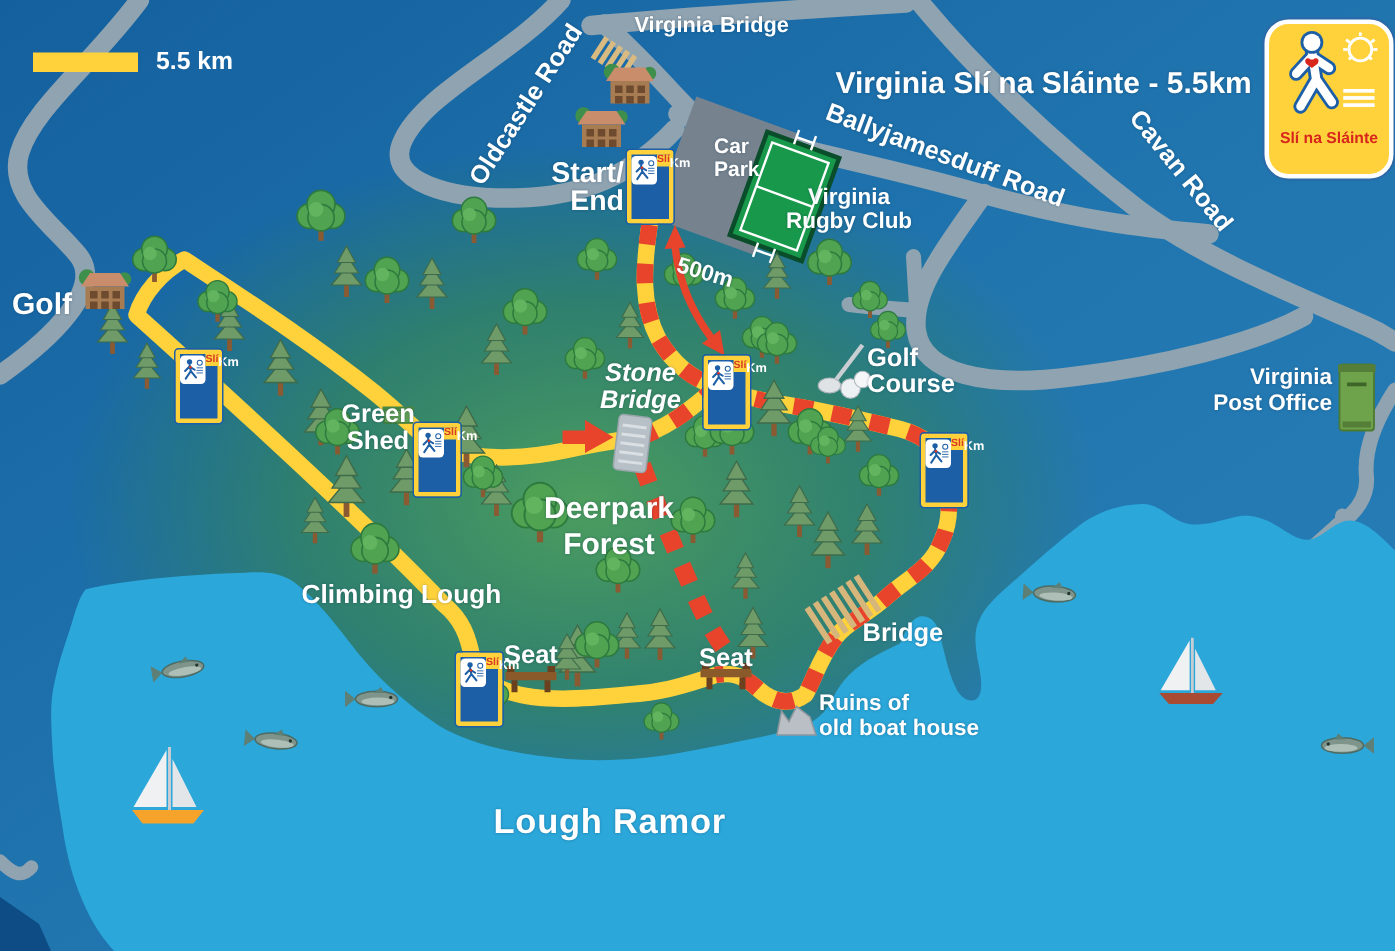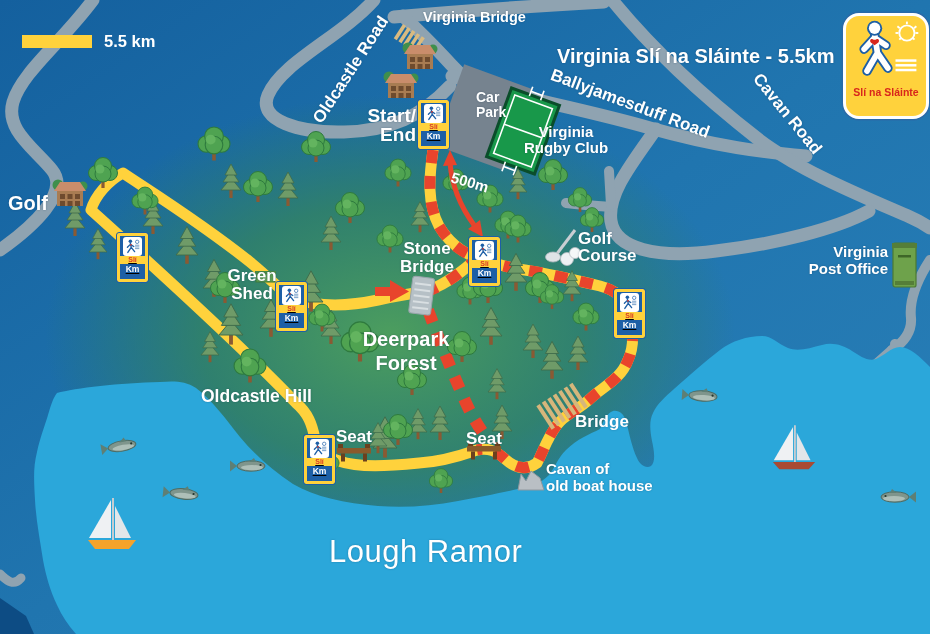--- a/index.html
+++ b/index.html
@@ -19,21 +19,21 @@
   .arrow-line{stroke:var(--route-alt,#E8442C);stroke-width:5;fill:none;}
 
   .lbl{position:absolute;color:#fff;font-weight:700;z-index:4;white-space:nowrap;
        text-shadow:0 0 2px rgba(10,40,70,.35);}
   .ml{white-space:pre-line;}
   .rot{transform-origin:center center;}
 
   
   .kmsign{position:absolute;width:25px;height:43px;background:var(--sign-blue,#1D5FA6);
     border:3px solid var(--sign-yellow,#FFD23C);outline:1.5px solid var(--sign-blue,#1D5FA6);
-    border-radius:2px;display:flex;flex-direction:column;align-items:center;z-index:5;text-decoration:underline;}
+    border-radius:2px;display:flex;flex-direction:row;align-items:flex-start;z-index:5;}
   .kmfig{margin-top:1px;width:19px;height:19px;background:#fff;border-radius:3px;
     display:flex;align-items:center;justify-content:center;}
   .kmsli{width:100%;text-align:center;background:var(--sign-yellow,#FFD23C);
     color:#D83A26;font-size:7px;font-weight:700;line-height:8px;}
   .kmkm{color:#fff;font-size:8.5px;font-weight:700;line-height:11px;}
 
   
   .legend{position:absolute;left:8px;top:30px;z-index:6;}
   .legrow{display:flex;align-items:center;height:22px;margin-bottom:8px;margin-left:14px;}
   .sw-main{width:70px;height:13px;background:var(--route-main,#FFD23C);}
@@ -387,31 +387,31 @@
   <div class="lbl ml" style="left:366px;top:107px;width:50px;text-align:right;font-size:19px;line-height:0.98;">Start/
 End</div>
   <div class="lbl rot" style="left:470px;top:182px;font-size:15px;transform:translate(-50%,-50%) rotate(16deg);">500m</div>
   <div class="lbl ml" style="left:578px;top:230px;font-size:17px;line-height:1.0;">Golf
 Course</div>
   <div class="lbl ml" style="left:798px;top:243px;width:90px;text-align:right;font-size:15px;line-height:1.15;">Virginia
 Post Office</div>
   <div class="lbl" style="left:8px;top:192px;font-size:20px;">Golf</div>
   <div class="lbl ml" style="left:220px;top:238px;width:64px;text-align:center;font-size:17px;line-height:1.05;margin-top:29px;">Green
 Shed</div>
-  <div class="lbl ml" style="left:393px;top:240px;width:68px;text-align:center;font-size:17px;line-height:1.05;">Stone
+  <div class="lbl ml" style="left:393px;top:240px;width:68px;text-align:center;font-size:17px;line-height:1.05;font-style:italic;">Stone
 Bridge</div>
   <div class="lbl ml" style="left:328px;top:328px;width:156px;text-align:center;font-size:20px;line-height:1.18;font-weight:600;">Deerpark
 Forest</div>
-  <div class="lbl" style="left:201px;top:386px;font-size:17.5px;">Oldcastle Hill</div>
+  <div class="lbl" style="left:201px;top:386px;font-size:17.5px;">Climbing Lough</div>
   <div class="lbl" style="left:336px;top:427px;font-size:17px;">Seat</div>
   <div class="lbl" style="left:466px;top:429px;font-size:17px;">Seat</div>
   <div class="lbl" style="left:575px;top:412px;font-size:17px;">Bridge</div>
-  <div class="lbl ml" style="left:546px;top:460px;font-size:15px;line-height:1.15;">Cavan of
+  <div class="lbl ml" style="left:546px;top:460px;font-size:15px;line-height:1.15;">Ruins of
 old boat house</div>
-  <div class="lbl" style="left:329px;top:534px;font-size:31px;font-weight:400;letter-spacing:0.5px;">Lough Ramor</div>
+  <div class="lbl" style="left:329px;top:534px;font-size:23px;font-weight:700;letter-spacing:0.5px;">Lough Ramor</div>
 
   <div class="legend">
     <div class="legrow">
       <div class="sw-main"></div>
       <div class="legtxt">5.5 km</div>
     </div>
   </div>
 
   <div class="kmsign" style="left:418px;top:100px;">
     <div class="kmfig">

